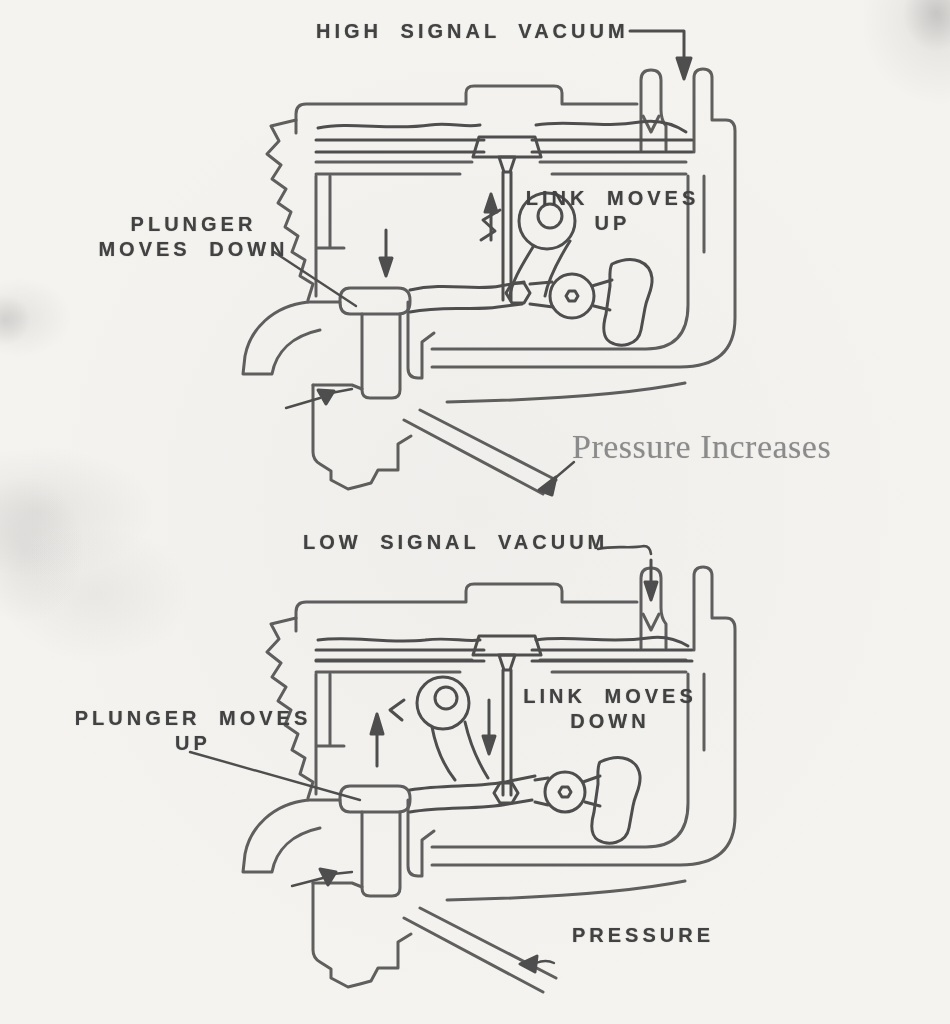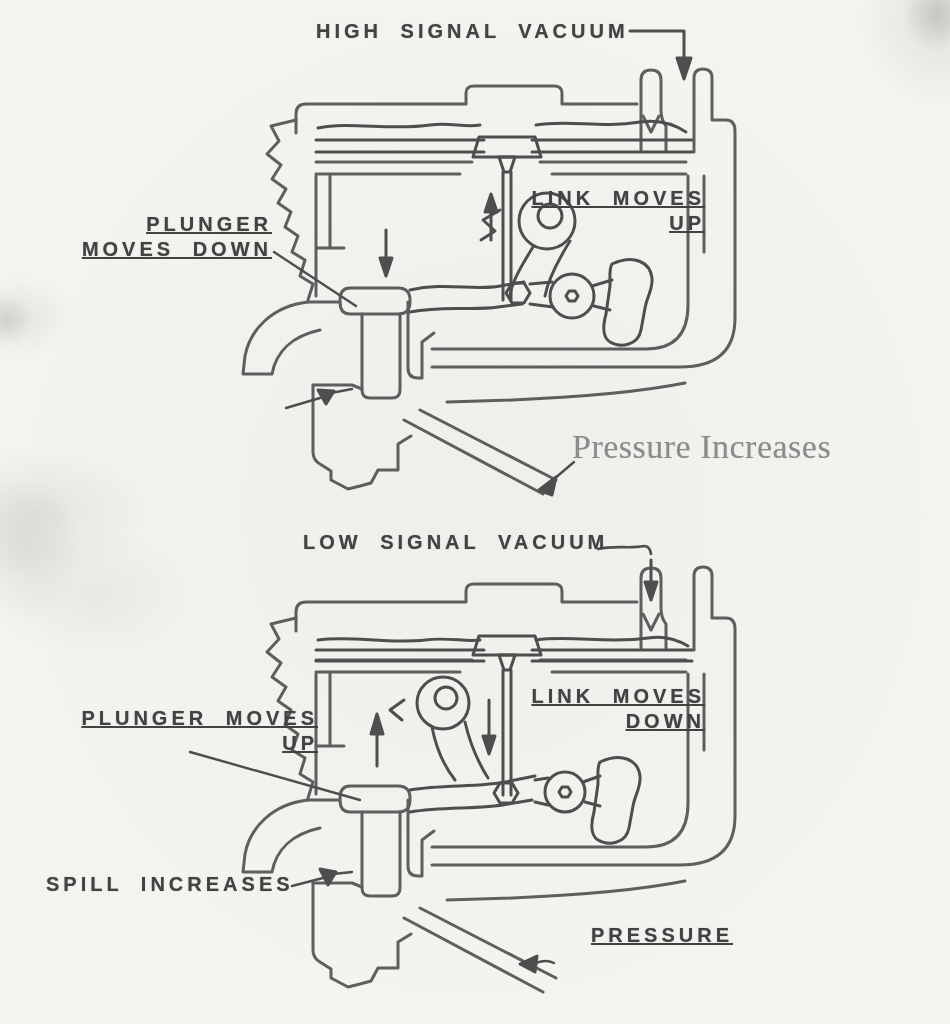--- a/index.html
+++ b/index.html
@@ -19,21 +19,21 @@
     position:absolute;
     font-family:"Liberation Sans", sans-serif;
     font-weight:700;
     font-size:20px;
     letter-spacing:4px;
     word-spacing:9px;
     color:#424242;
     white-space:nowrap;
     text-shadow:0 0 1px rgba(70,70,70,0.55);
   }
-  .lbl.center{text-align:right;white-space:normal;line-height:25px;text-decoration:underline;}
+  .lbl.center{text-align:center;white-space:normal;line-height:25px;}
   .lbl .line{display:block;}
   .serif-lbl{
     position:absolute;
     font-family:"Liberation Serif", serif;
     font-weight:400;
     font-size:34px;
     letter-spacing:0.5px;
     color:#8b8b8b;
     white-space:nowrap;
     text-shadow:0 0 1px rgba(139,139,139,0.4);
@@ -198,39 +198,38 @@
     </g>
   </svg>
 
   <div class="lbl" style="left:316px;top:20px">HIGH SIGNAL VACUUM</div>
 
   <div class="lbl center" style="left:520px;top:186px;width:185px">
     <span class="line">LINK MOVES</span>
     <span class="line">UP</span>
   </div>
 
-  <div class="lbl center" style="left:77px;top:212px;width:195px">
+  <div class="lbl center" style="left:96px;top:212px;width:195px">
     <span class="line">PLUNGER</span>
     <span class="line">MOVES DOWN</span>
   </div>
 
 
   <div class="serif-lbl" style="left:572px;top:428px">Pressure Increases</div>
 
   <div class="lbl" style="left:303px;top:531px">LOW SIGNAL VACUUM</div>
 
   <div class="lbl center" style="left:515px;top:684px;width:190px">
     <span class="line">LINK MOVES</span>
     <span class="line">DOWN</span>
   </div>
 
   <div class="lbl center" style="left:68px;top:706px;width:250px">
     <span class="line">PLUNGER MOVES</span>
     <span class="line">UP</span>
   </div>
 
-  <div class="lbl" style="left:46px;top:873px">SPILL INCREASES</div>
 
   <div class="lbl center" style="left:553px;top:923px;width:180px">
     <span class="line">PRESSURE</span>
   </div>
 
 </div>
 
 </body></html>

